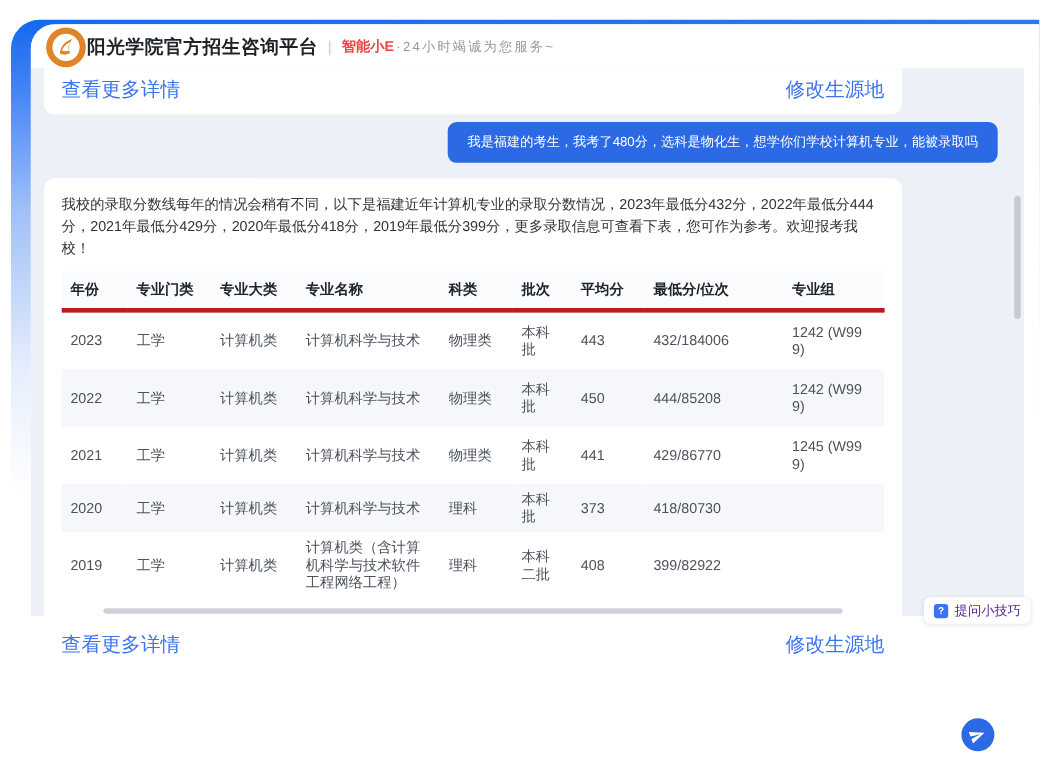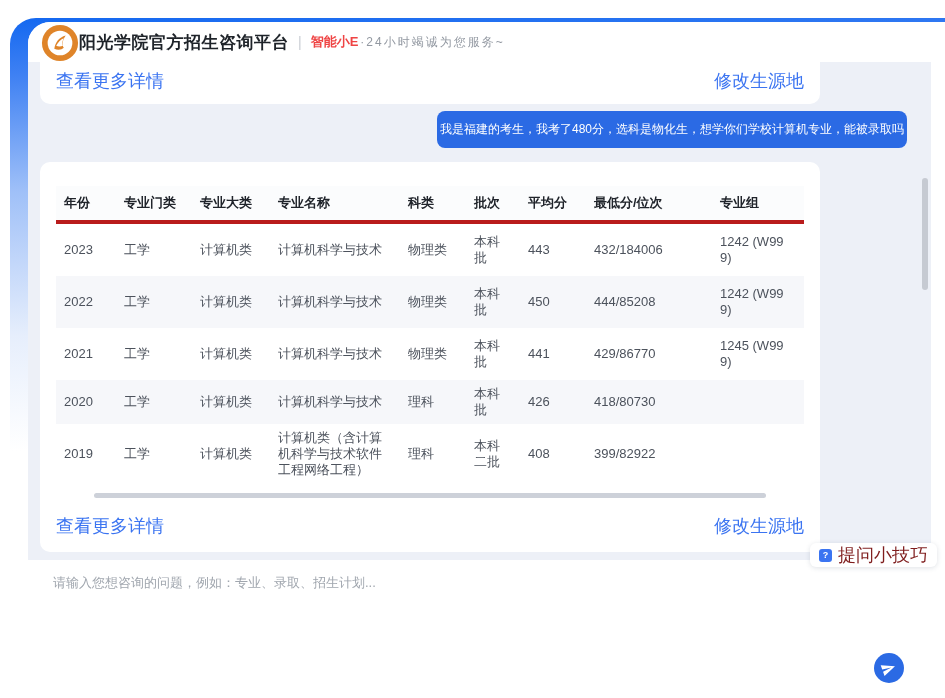--- a/index.html
+++ b/index.html
@@ -29,21 +29,21 @@
     background:#edf0f7; padding:0 0 0 12px; }
 
   
   .card-top { width:780px; height:42px; background:#fff; border-radius:0 0 10px 10px;
     display:flex; align-items:flex-end; justify-content:space-between; padding:0 16px 11px 16px; }
   .link { color:#3b74f1; font-size:18px; cursor:pointer; }
 
   
   .bubble-row { display:flex; justify-content:flex-end; padding-right:24px; margin-top:7px; }
   .bubble { background:#2b6ae4; color:#fff; font-size:12px; line-height:17px;
-    padding:10px 3px; border-radius:8px; max-width:640px; }
+    padding:10px 18px; border-radius:8px; max-width:640px; }
 
   
   .bot-card { width:780px; margin-top:14px; background:#fff; border-radius:10px;
     padding:14px 16px 14px 16px; }
   .bot-para { font-size:13px; line-height:20px; color:#30343b; }
 
   .table-clip { margin-top:10px; width:748px; overflow:hidden; }
   table { border-collapse:collapse; table-layout:fixed; width:822px; }
   col.c0{width:60px} col.c1{width:76px} col.c2{width:78px} col.c3{width:130px}
   col.c4{width:66px} col.c5{width:54px} col.c6{width:66px} col.c7{width:126px}
@@ -63,21 +63,21 @@
   
   .v-scrollbar { position:absolute; right:3px; top:116px; width:6px; height:112px;
     background:#c6cad2; border-radius:3px; }
 
   
   .tips-badge { position:absolute; right:8px; top:521px; height:24px;
     background:#fff; border-radius:6px; display:flex; align-items:center; gap:6px;
     padding:0 9px; box-shadow:0 1px 5px rgba(40,60,90,.15); z-index:5; }
   .q-icon { width:13px; height:13px; background:#3b74f1; border-radius:3px;
     color:#fff; font-size:9px; font-weight:700; display:flex; align-items:center; justify-content:center; }
-  .tips-label { font-size:18px; color:#7f1d1d; }
+  .tips-label { font-size:12px; color:#4c1d95; }
 
   
   .input-area { position:absolute; left:0; right:0; top:538px; bottom:0; background:#fff; }
   .ask-input { position:absolute; left:25px; top:14px; right:80px; height:80px;
     border:none; outline:none; resize:none; font-size:13px; color:#30343b;
     font-family:"Liberation Sans","DejaVu Sans",sans-serif; background:transparent; }
   .ask-input::placeholder { color:#a0a6ae; }
   .send-btn { position:absolute; right:41px; top:631px; width:30px; height:30px;
     border-radius:50%; background:#2b6ae4; border:none; display:flex;
     align-items:center; justify-content:center; cursor:pointer; z-index:6; }
@@ -109,20 +109,21 @@
       <div class="card-top">
         <span class="link">查看更多详情</span>
         <span class="link">修改生源地</span>
       </div>
 
       <div class="bubble-row">
         <div class="bubble">我是福建的考生，我考了480分，选科是物化生，想学你们学校计算机专业，能被录取吗</div>
       </div>
 
       <div class="bot-card">
+        <div class="bot-para">我校的录取分数线每年的情况会稍有不同，以下是福建近年计算机专业的录取分数情况，2023年最低分432分，2022年最低分444分，2021年最低分429分，2020年最低分418分，2019年最低分399分，更多录取信息可查看下表，您可作为参考。欢迎报考我校！</div>
 
         <div class="table-clip">
           <table>
             <colgroup>
               <col class="c0">
                 <col class="c1">
                 <col class="c2">
                 <col class="c3">
                 <col class="c4">
               <col class="c5">
@@ -182,21 +183,21 @@
                 <td>1245 (W999)</td>
                 <td>首选</td>
               </tr>
               <tr class="alt">
                 <td>2020</td>
                 <td>工学</td>
                 <td>计算机类</td>
                 <td>计算机科学与技术</td>
                 <td>理科</td>
                 <td>本科批</td>
-                <td>426</td>
+                <td>373</td>
                 <td>418/80730</td>
                 <td></td>
                 <td></td>
               </tr>
               <tr>
                 <td>2019</td>
                 <td>工学</td>
                 <td>计算机类</td>
                 <td>计算机类（含计算机科学与技术软件工程网络工程）</td>
                 <td>理科</td>
@@ -219,23 +220,20 @@
       </div>
 
       <div class="v-scrollbar"></div>
     </div>
 
     <div class="tips-badge">
       <span class="q-icon">?</span>
       <span class="tips-label">提问小技巧</span>
     </div>
 
-    <div class="input-area">
-      <textarea class="ask-input" placeholder="请输入您想咨询的问题，例如：专业、录取、招生计划..." style=""></textarea>
-    </div>
 
     <button class="send-btn">
       <svg viewBox="0 0 24 24" width="15" height="15" fill="#ffffff">
         <path d="M2 21l21-9L2 3v7l15 2-15 2z"></path>
       </svg>
     </button>
 
   </div>
 </div>
 

